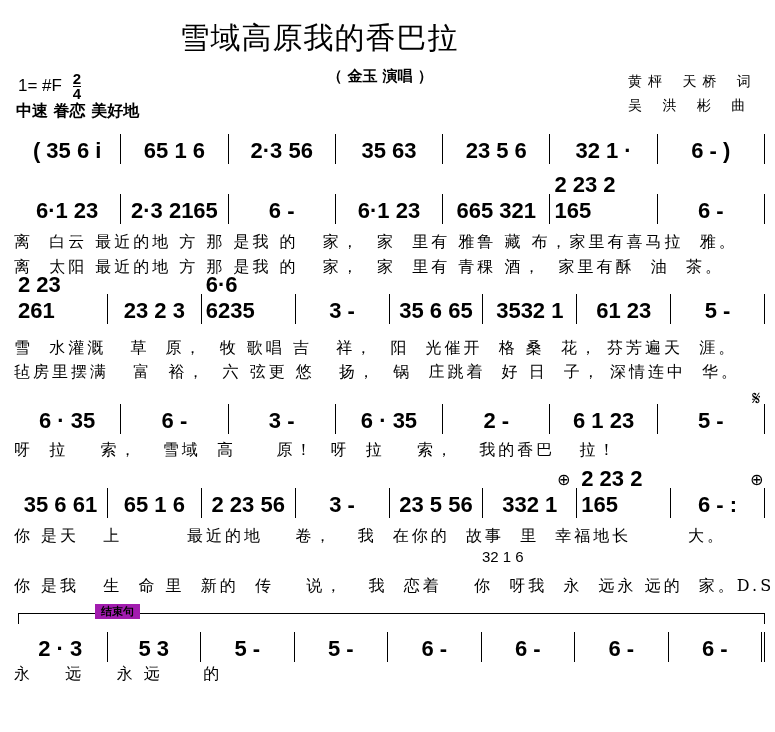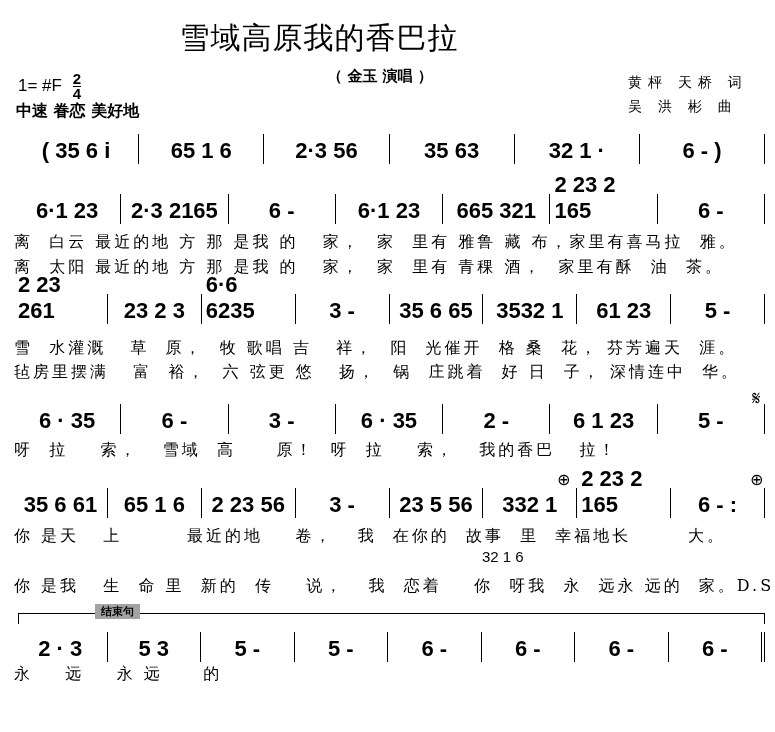--- a/index.html
+++ b/index.html
@@ -4,29 +4,29 @@
 <style>
   html, body { margin:0; padding:0; background:#ffffff; }
   body { width:775px; height:732px; position:relative; overflow:hidden; color:#000; font-family:"DejaVu Sans", sans-serif; }
   .abs { position:absolute; }
   .title { left:0; width:638px; top:18px; text-align:center; font-family:"DejaVu Sans", sans-serif; font-size:30px; letter-spacing:1px; }
   .singer { left:0; width:760px; top:67px; text-align:center; font-size:15px; font-weight:bold; }
   .key { left:18px; top:72px; font-family:"Liberation Sans", sans-serif; font-size:17px; }
   .ts { display:inline-block; vertical-align:middle; text-align:center; line-height:14px; font-size:15px; font-weight:bold; margin-left:6px; }
   .ts .num { border-bottom:1.5px solid #000; display:block; }
   .tempo { left:16px; top:101px; font-size:16px; font-weight:bold; }
-  .credits { left:628px; top:70px; font-family:Liberation Sans, sans-serif; font-size:14px; line-height:24px; }
+  .credits { left:628px; top:70px; font-family:Liberation Mono, monospace; font-size:14px; line-height:24px; }
   .credits div { letter-spacing:6px; }
   .row { left:14px; right:10px; height:32px; display:flex; align-items:flex-end; font-family:"Liberation Sans", sans-serif; font-weight:bold; font-size:22px; }
   .bar { display:flex; align-items:flex-end; flex:1; justify-content:space-around; border-right:1.5px solid #000; padding:0 4px; height:30px; }
   .bar:last-child.fin { border-right:4px double #000; }
   .lyr { left:14px; right:10px; font-family:"DejaVu Serif", serif; font-size:16px; letter-spacing:3px; white-space:pre; }
   .sign { font-size:20px; }
   .bracket { left:18px; top:613px; width:745px; height:10px; border-top:1.2px solid #000; border-left:1.2px solid #000; border-right:1.2px solid #000; }
-  .bracket-label { left:95px; top:604px; background:#a3a3a3; padding:0 6px; font-size:11px; font-weight:bold; }
+  .bracket-label { left:95px; top:604px; background:#a21caf; padding:0 6px; font-size:11px; font-weight:bold; }
 </style>
 </head>
 <body>
 
 <div class="abs title">雪域高原我的香巴拉</div>
 <div class="abs singer">（ 金玉 演唱 ）</div>
 <div class="abs key">
   <span>1= #F</span>
   <span class="ts">
     <span class="num">2</span>
@@ -37,20 +37,21 @@
 <div class="abs credits">
   <div>黄枰 天桥 词</div>
   <div>吴 洪 彬 曲</div>
 </div>
 
 <div class="abs row" style="top:132px">
   <div class="bar">( 35 6 i</div>
   <div class="bar">65 1 6</div>
   <div class="bar">2·3 56</div>
   <div class="bar">35 63</div>
+  <div class="bar">23 5 6</div>
   <div class="bar">32 1 ·</div>
   <div class="bar">6 - )</div>
 </div>
 
 <div class="abs row" style="top:192px">
   <div class="bar">6·1 23</div>
   <div class="bar">2·3 2165</div>
   <div class="bar">6 -</div>
   <div class="bar">6·1 23</div>
   <div class="bar">665 321</div>

